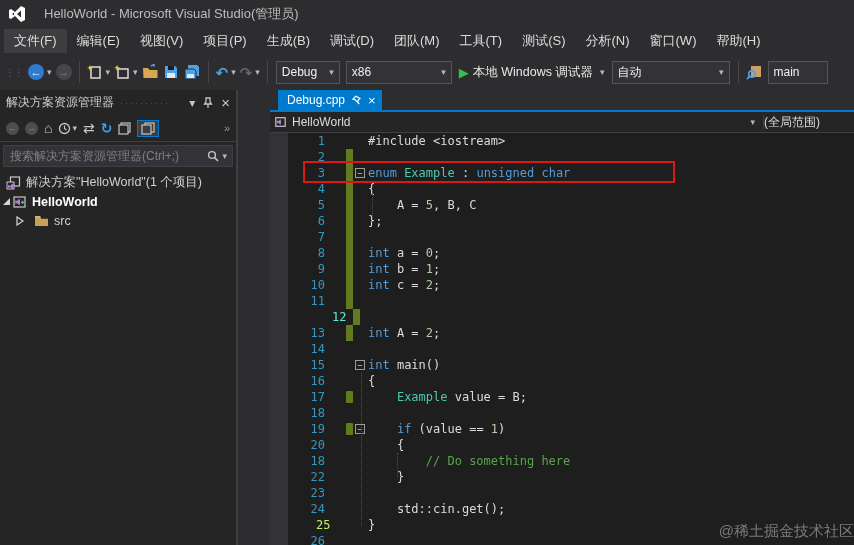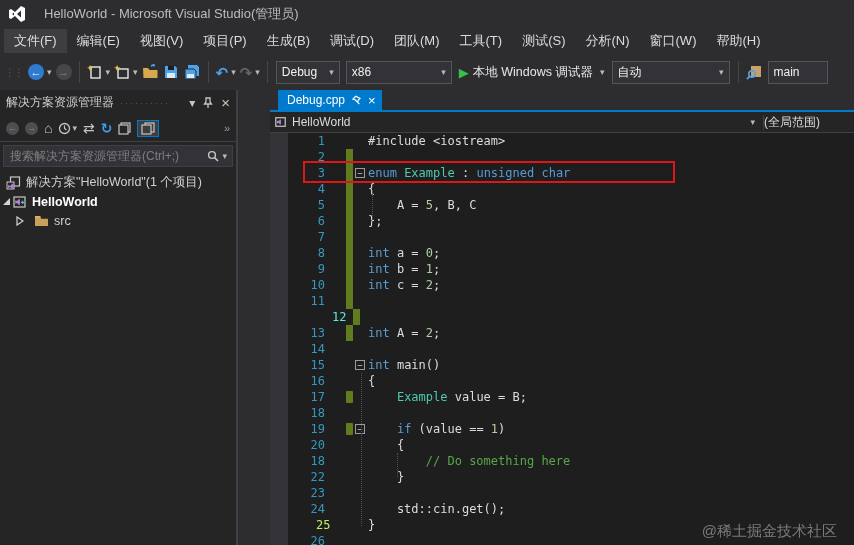--- a/index.html
+++ b/index.html
@@ -89,21 +89,21 @@
   .chg-bar { position:absolute; left:14px; width:7px; }
   .chg-bar.full { top:0; height:16px; }
   .chg-bar.short { top:2px; height:12px; border-radius:1px; }
   .fold-margin { width:14px; flex:none; position:relative; }
   .fold-box { position:absolute; top:3px; left:1px; width:10px; height:10px;
               border:1px solid #9B9B9B; color:#C8C8C8; font-size:9px; line-height:8px;
               text-align:center; background:#1E1E1E; }
   .code-text { flex:1; }
   .guide { position:absolute; border-left:1px dotted #4F4F4F; width:0; }
   .annotation-box { position:absolute; border:2px solid; }
-  .watermark { position:absolute; right:17px; bottom:4px; font-size:15px; color:#7A7A7A;
+  .watermark { position:absolute; right:0; bottom:4px; font-size:15px; color:#7A7A7A;
                font-family:"Liberation Sans","DejaVu Sans",sans-serif; }
 
   svg { display:block; }
 </style>
 </head>
 <body>
 
 <div class="titlebar">
   <div class="vs-logo">
     <svg width="20" height="20" viewBox="0 0 20 20">

